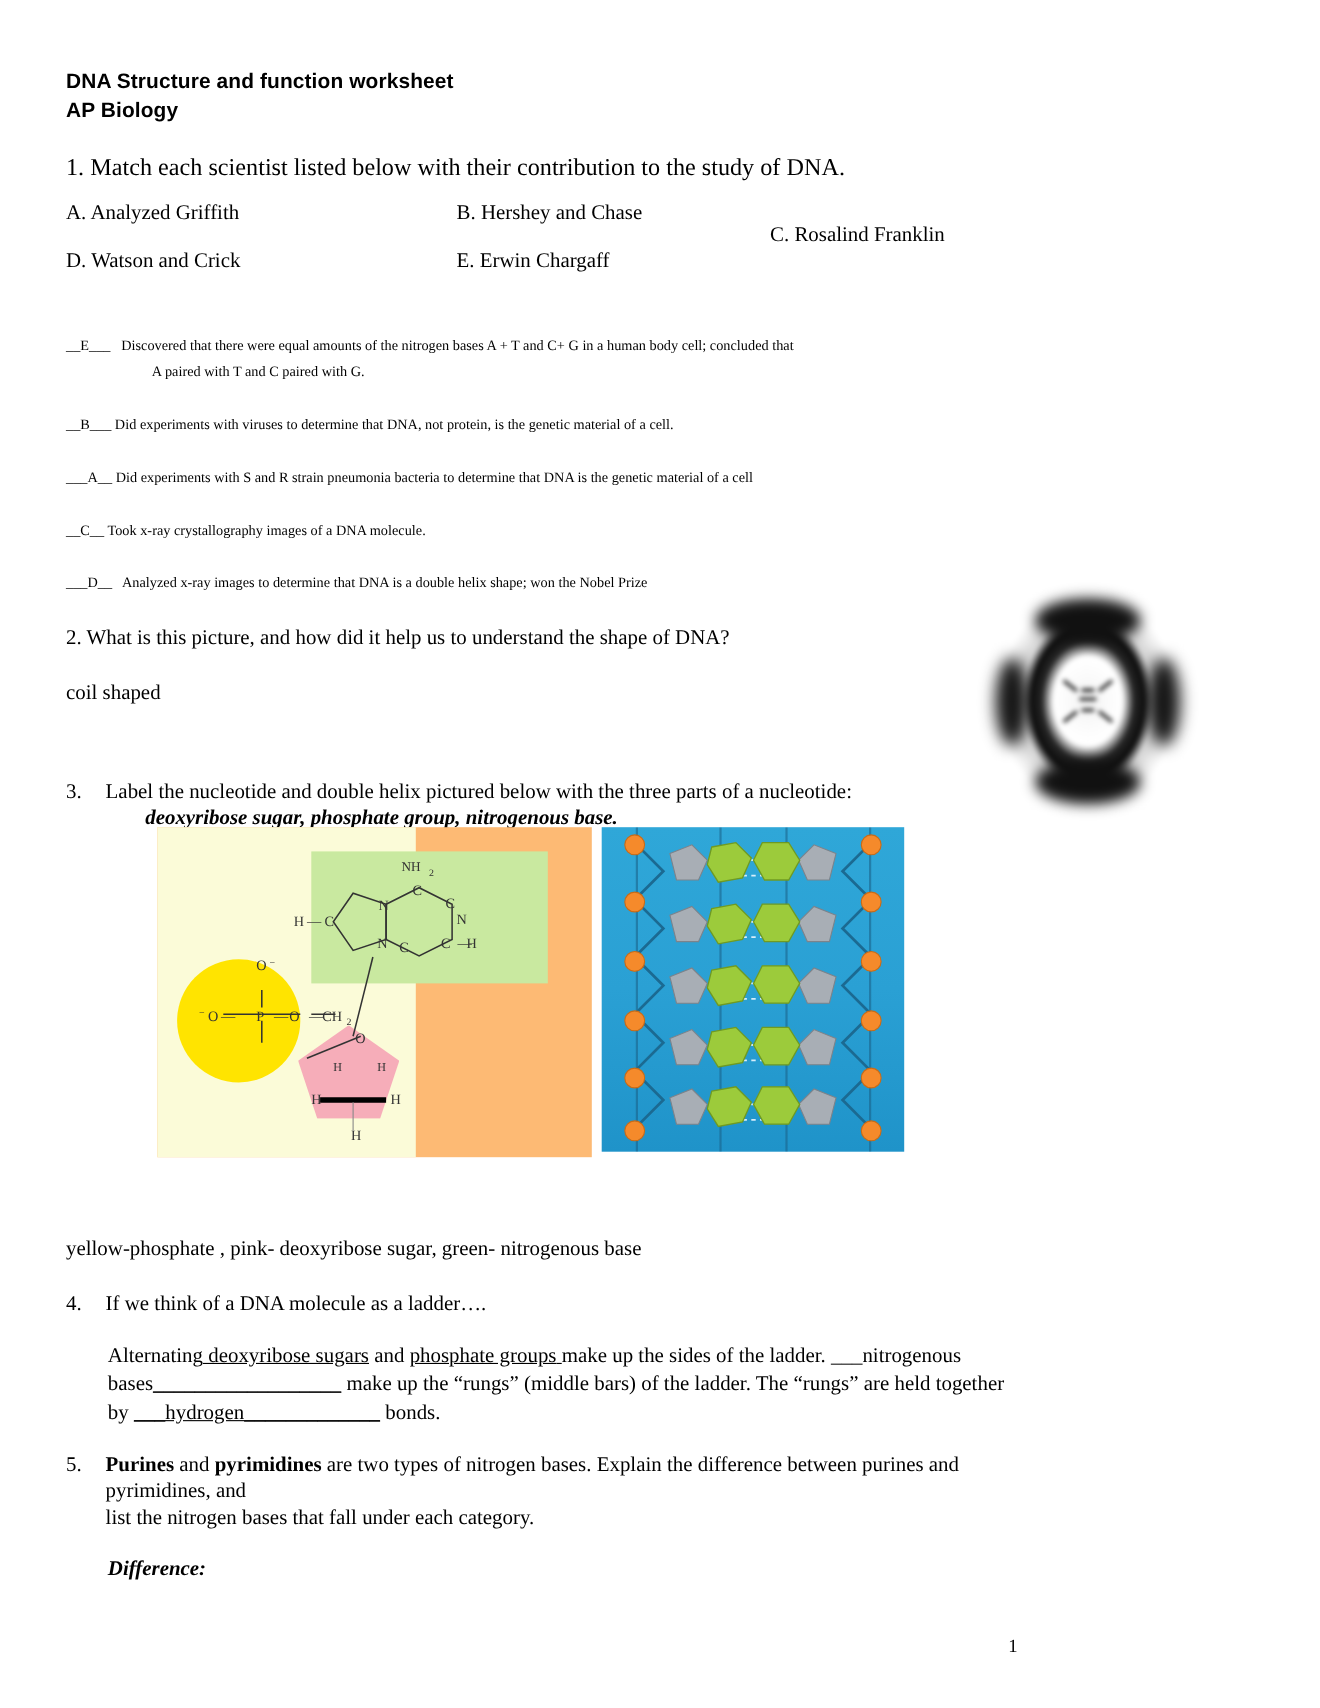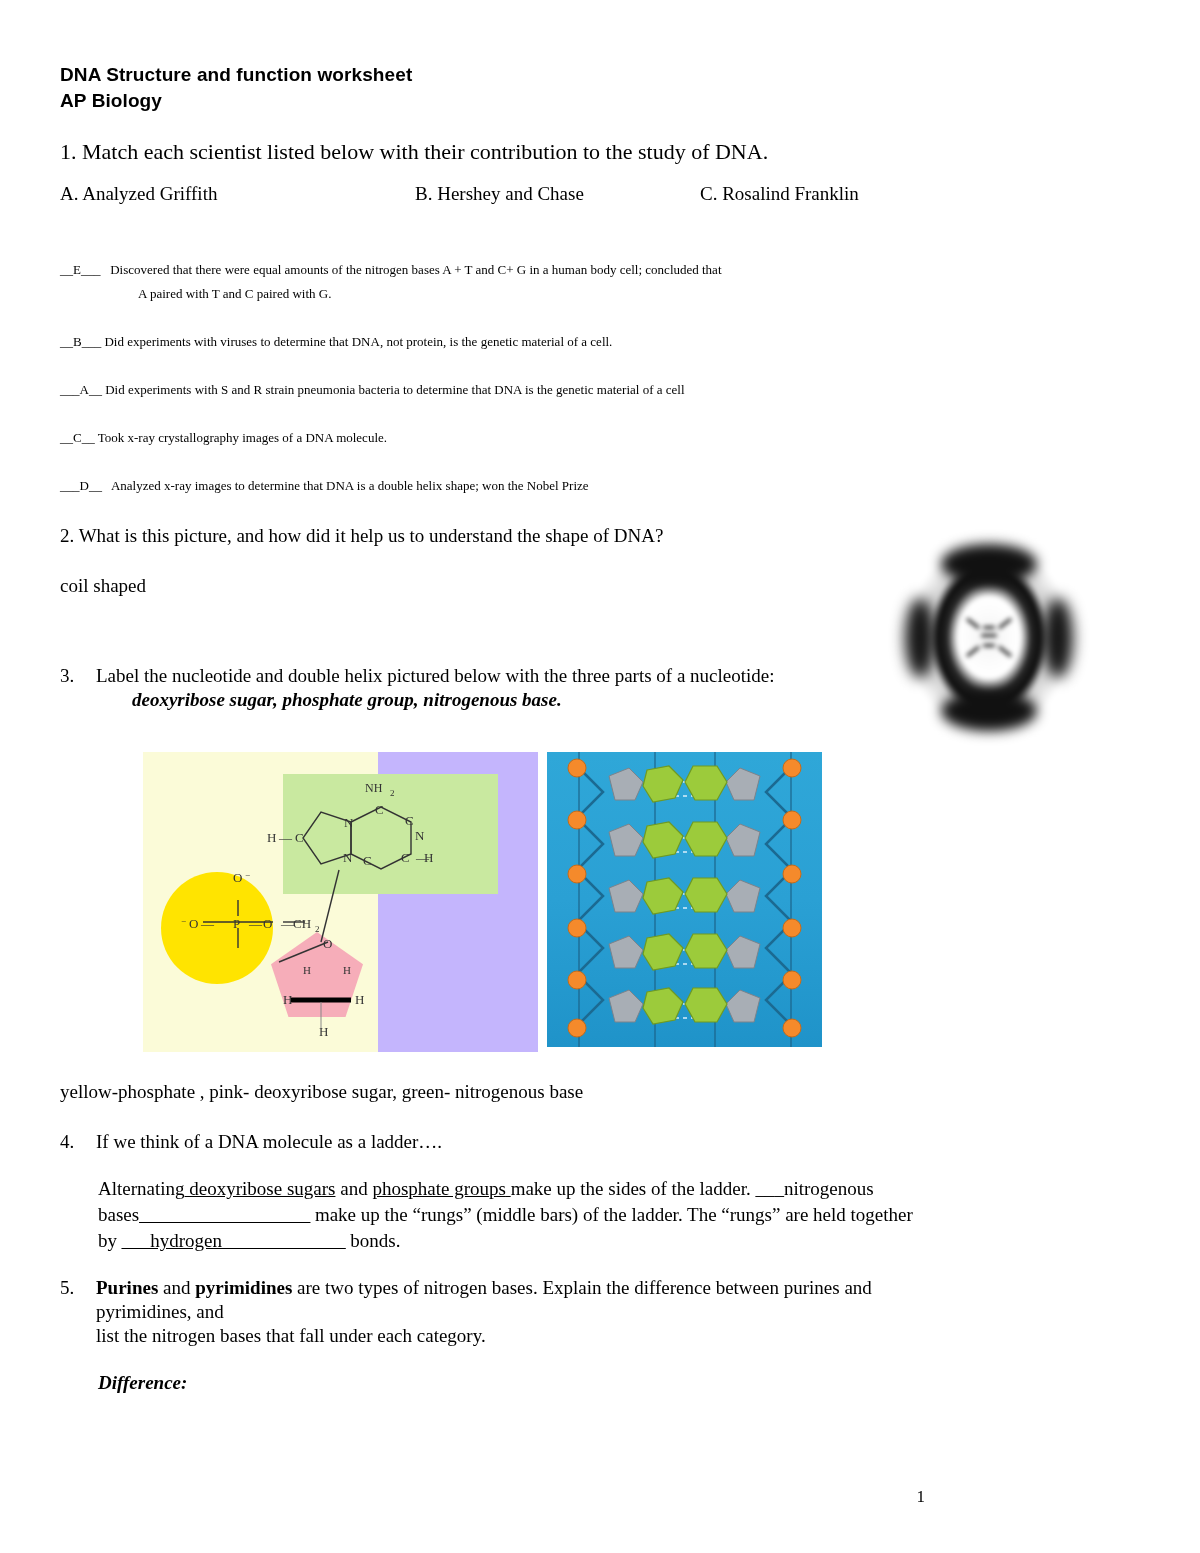--- a/index.html
+++ b/index.html
@@ -36,21 +36,21 @@
   .spacer-sm { height: 18px; }
   .spacer-md { height: 26px; }
 
   .scientist-row {
     display: flex;
     font-size: 19px;
     line-height: 24px;
   }
   .scientist-row .c1 { width: 355px; }
   .scientist-row .c2 { width: 285px; }
-  .scientist-row .c3 { width: auto; }
+  .scientist-row .c3 { width: auto; margin-top: 20px; }
 
   .match-item {
     font-size: 13px;
     line-height: 24px;
     margin-top: 24px;
   }
   .match-item .cont {
     display: block;
     padding-left: 78px;
   }
@@ -152,21 +152,21 @@
     filter: blur(1.2px);
   }
 
   
   .fig-nucleotide {
     position: absolute;
     left: 143px;
     top: 752px;
     width: 395px;
     height: 300px;
-    background: #c4b5fd;
+    background: #fdba74;
   }
   .nt-yellowbg {
     position: absolute;
     left: 0; top: 0;
     width: 235px; height: 300px;
     background: #fbfbd8;
   }
   .nt-phos {
     position: absolute;
     left: 18px; top: 120px;
@@ -218,20 +218,25 @@
   <div class="spacer-md"></div>
 
   <div class="q">1. Match each scientist listed below with their contribution to the study of DNA.</div>
 
   <div class="spacer-sm"></div>
 
   <div class="scientist-row">
     <div class="c1">A. Analyzed Griffith</div>
     <div class="c2">B. Hershey and Chase</div>
     <div class="c3">C. Rosalind Franklin</div>
+  </div>
+  <div class="scientist-row">
+    <div class="c1">D. Watson and Crick</div>
+    <div class="c2">E. Erwin Chargaff</div>
+    <div class="c3"></div>
   </div>
 
   <div style="height:28px"></div>
 
   <div class="match-item">
     <span>__E___</span>
     <span>&nbsp;</span>
     <span>Discovered that there were equal amounts of the nitrogen bases A + T and C+ G in a human body cell; concluded that</span>
     <span class="cont">A paired with T and C paired with G.</span>
   </div>

